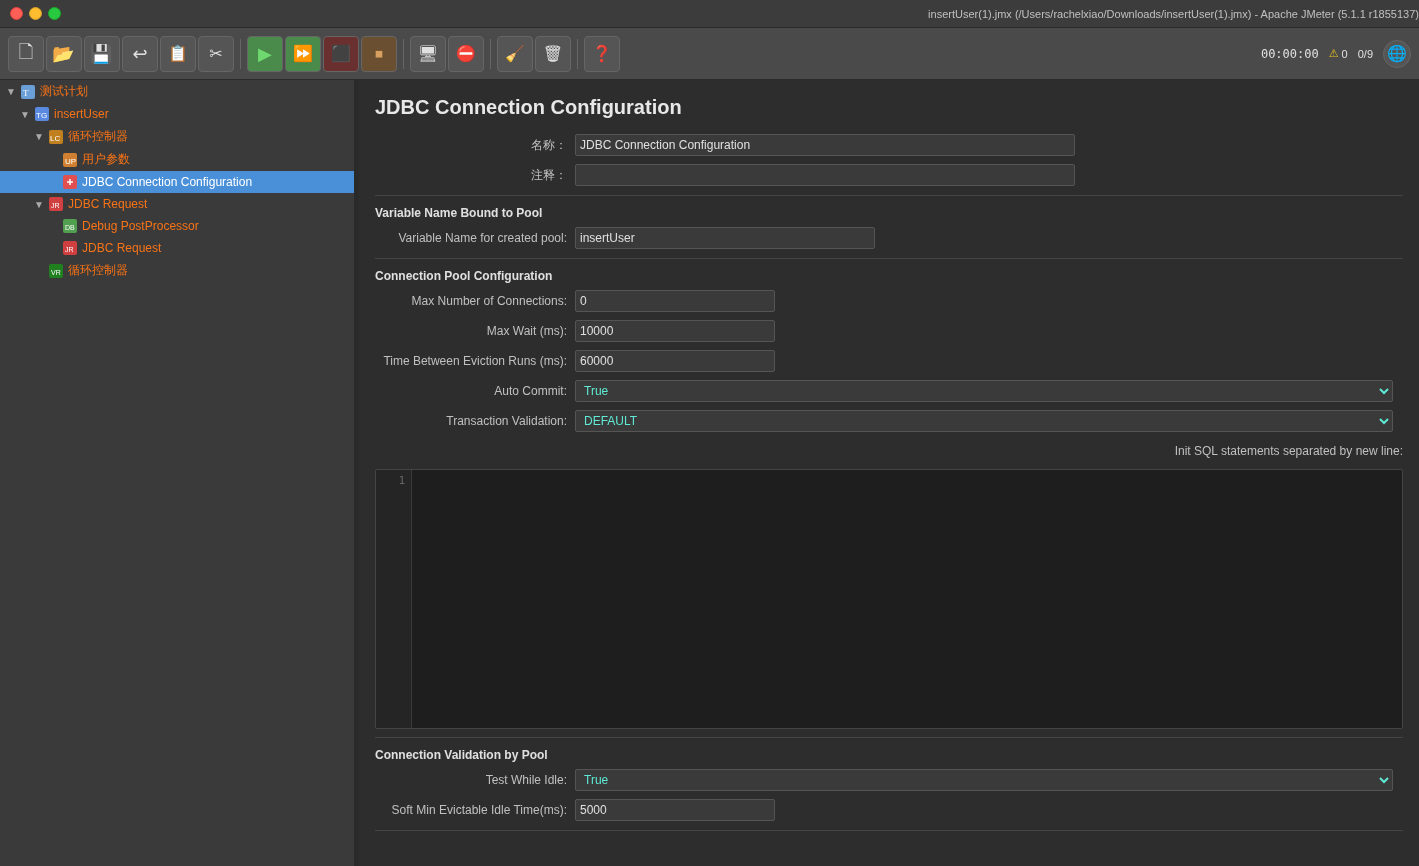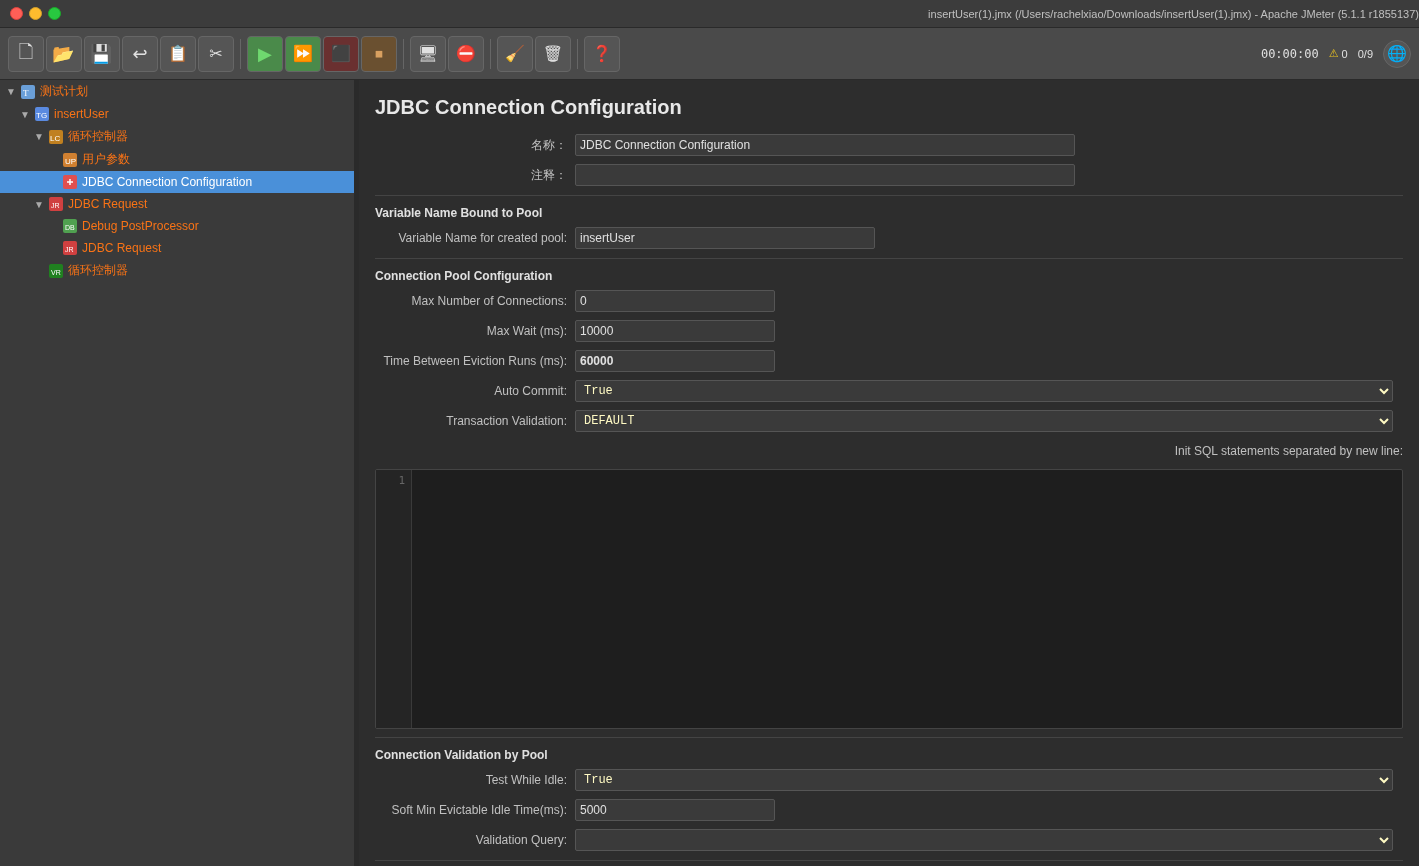--- a/index.html
+++ b/index.html
@@ -192,25 +192,24 @@
       font-size: 12px;
       padding: 0 4px;
       outline: none;
     }
     .form-select {
       flex: 1;
       height: 22px;
       background: #3a3a3a;
       border: 1px solid #555;
       border-radius: 2px;
-      color: #fef9c3;
+      color: #5eead4;
       font-size: 12px;
       padding: 0 4px;
       outline: none;
-      font-family: Liberation Mono, monospace;
     }
     .section-header {
       font-size: 12px;
       font-weight: 600;
       color: #e0e0e0;
       margin: 10px 0 6px 0;
     }
     .sql-editor {
       width: 100%;
       background: #1e1e1e;
@@ -477,21 +476,21 @@
       <input class="form-input" type="text" value="0" style="max-width: 200px;">
     </div>
 
     <div class="form-row">
       <span class="form-label">Max Wait (ms):</span>
       <input class="form-input" type="text" value="10000" style="max-width: 200px;">
     </div>
 
     <div class="form-row">
       <span class="form-label">Time Between Eviction Runs (ms):</span>
-      <input class="form-input" type="text" value="60000" style="max-width: 200px; font-weight: bold;">
+      <input class="form-input" type="text" value="60000" style="max-width: 200px;">
     </div>
 
     <div class="form-row">
       <span class="form-label">Auto Commit:</span>
       <select class="form-select" style="flex:1;max-width:calc(100% - 210px)">
         <option>True</option>
         <option>False</option>
       </select>
     </div>
 
@@ -528,23 +527,17 @@
         <option>True</option>
         <option>False</option>
       </select>
     </div>
 
     <div class="form-row">
       <span class="form-label">Soft Min Evictable Idle Time(ms):</span>
       <input class="form-input" type="text" value="5000" style="max-width: 200px;">
     </div>
 
-    <div class="form-row">
-      <span class="form-label">Validation Query:</span>
-      <select class="form-select" style="flex:1;max-width:calc(100% - 210px)">
-        <option value=""></option>
-      </select>
-    </div>
 
     <div class="divider-line"></div>
 
   </div>
 </div>
 
 </body></html>

